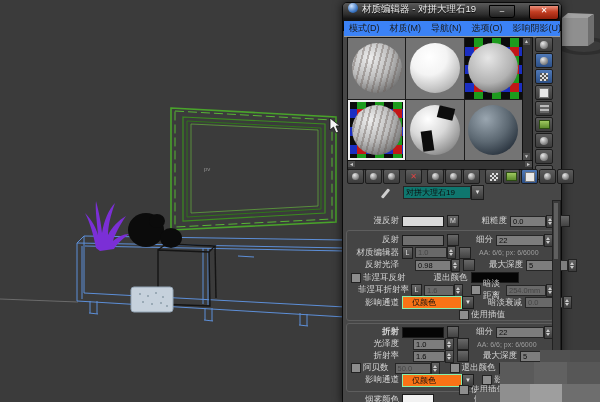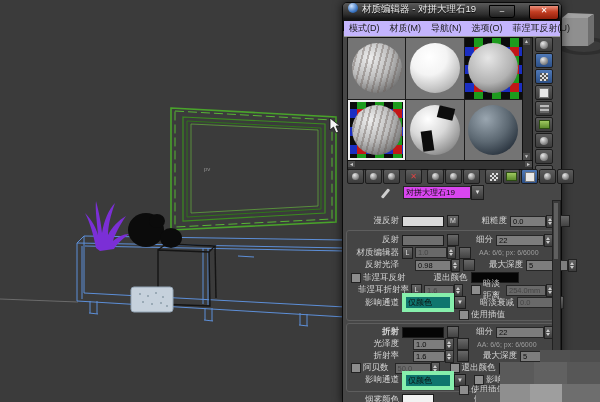--- a/index.html
+++ b/index.html
@@ -11,21 +11,21 @@
         border:1px solid #0a0a0a;border-radius:5px 5px 0 0;box-shadow:0 0 10px rgba(0,0,0,.65);}
   #titlebar{position:absolute;left:0;top:0;width:100%;height:28px;border-radius:4px 4px 0 0;
         background:linear-gradient(#5a5a5a,#2e2e2e 40%,#161616 55%,#000);display:flex;align-items:flex-start;}
   #appicon{width:10px;height:10px;border-radius:50%;margin:0 4px 0 5px;
         background:radial-gradient(circle at 35% 30%,#cfe4ff,#3f79c6 60%,#123c74);flex:none;}
   #wtitle{color:#eee;font-size:9.5px;white-space:nowrap;text-shadow:0 1px 1px #000;}
   .winbtn{position:absolute;top:2px;height:11px;border-radius:0 0 3px 3px;border:1px solid #000;
         color:#fff;font-size:8px;line-height:9px;text-align:center;}
   #btn-min{left:146px;width:24px;background:linear-gradient(#555,#222);}
   #btn-close{left:186px;width:28px;height:13px;background:linear-gradient(#e98f7b,#c33d22 45%,#8f1e0a);}
-  #menubar{position:absolute;left:1px;top:18px;width:calc(100% - 2px);height:15px;background:#c4b5fd;
+  #menubar{position:absolute;left:1px;top:18px;width:calc(100% - 2px);height:15px;background:#3b82f6;
         display:flex;align-items:center;border-bottom:1px solid #9a9a9a;}
   .menuitem{font-size:9px;color:#1a1a1a;padding:0 5px;white-space:nowrap;}
   
   #slots{position:absolute;left:4px;top:34px;width:174px;height:122px;background:#1c1c1c;
         display:grid;grid-template-columns:repeat(3,1fr);grid-template-rows:repeat(2,1fr);gap:1px;border:1px solid #101010;}
   .slot{position:relative;overflow:hidden;background:#747474;}
   .slot.checker{background:repeating-conic-gradient(#1d9b1d 0% 25%,#c21717 0% 50%,#1a2ec2 0% 75%,#0c0c0c 0% 100%);
         background-size:18px 18px;}
   .slot.selected{outline:2px solid #f2f2f2;outline-offset:-2px;}
   .sphere{position:absolute;left:50%;top:50%;width:50px;height:50px;margin:-25px 0 0 -25px;border-radius:50%;}
@@ -56,21 +56,21 @@
   .htb{width:15px;height:13px;background:linear-gradient(#5d5d5d,#3c3c3c);border:1px solid #1c1c1c;border-radius:2px;
        display:flex;align-items:center;justify-content:center;color:#d44;font-size:8px;flex:none;}
   .htb.on{background:linear-gradient(#4f79b8,#2c4f86);}
   .htb .dotball{width:7px;height:7px;}
   .sep{width:3px;flex:none;}
   
   #namerow{position:absolute;left:4px;top:182px;width:210px;height:15px;display:flex;align-items:center;}
   #picker{width:14px;height:13px;position:relative;flex:none;margin-left:34px;}
   #picker::before{content:"";position:absolute;left:3px;top:2px;width:3px;height:11px;background:#cfcfcf;
        transform:rotate(40deg);border-radius:1px;}
-  #matname{width:62px;height:11px;margin-left:8px;background:#d946ef;border:1px solid #262626;color:#0d0d0d;
+  #matname{width:62px;height:11px;margin-left:8px;background:#0f766e;border:1px solid #262626;color:#0d0d0d;
        font-size:8px;line-height:11px;padding:0 2px;overflow:hidden;white-space:nowrap;}
   #matarrow{width:11px;height:13px;background:linear-gradient(#666,#3a3a3a);border:1px solid #1c1c1c;color:#ddd;
        font-size:6px;line-height:13px;text-align:center;}
   #classbtn{width:70px;height:13px;margin-left:6px;background:linear-gradient(#5d5d5d,#3c3c3c);border:1px solid #1c1c1c;
        border-radius:2px;color:#ddd;font-size:8.5px;line-height:13px;text-align:center;}
   
   #rollout{position:absolute;left:3px;top:199px;width:206px;height:11px;border-radius:3px;
        background:linear-gradient(#616161,#3f3f3f);border:1px solid #2a2a2a;color:#e8e8e8;
        font-size:9px;font-weight:bold;text-align:center;line-height:11px;}
   #rollout .minus{position:absolute;left:3px;top:2px;width:7px;height:7px;border:1px solid #222;background:#585858;
@@ -84,22 +84,22 @@
   .spin{width:7px;height:11px;background:linear-gradient(#666,#3d3d3d);border:1px solid #222;position:relative;flex:none;}
   .spin::before,.spin::after{content:"";position:absolute;left:1px;border-left:2px solid transparent;border-right:2px solid transparent;}
   .spin::before{top:2px;border-bottom:3px solid #ccc;}
   .spin::after{bottom:2px;border-top:3px solid #ccc;}
   .mapbtn{width:10px;height:10px;background:linear-gradient(#686868,#424242);border:1px solid #1f1f1f;color:#ddd;
        font-size:7px;line-height:10px;text-align:center;flex:none;}
   .chk{width:8px;height:8px;background:#8d8d8d;border:1px solid #222;flex:none;margin-right:2px;}
   .swatch{height:9px;border:1px solid #1c1c1c;flex:none;}
   .lockbtn{width:9px;height:10px;background:linear-gradient(#686868,#424242);border:1px solid #1f1f1f;color:#ddd;
        font-size:7px;line-height:10px;text-align:center;flex:none;}
-  .ddown{height:11px;background:#0f766e;border:4px solid #86efac;color:#0d0d0d;font-size:8px;line-height:11px;
-       padding:0 2px;flex:none;}
+  .ddown{height:11px;background:#f97316;border:1px solid #86efac;color:#0d0d0d;font-size:8px;line-height:11px;
+       padding:0 9px;flex:none;}
   .ddarr{width:10px;height:11px;background:linear-gradient(#666,#3a3a3a);border:1px solid #1c1c1c;color:#ddd;
        font-size:6px;line-height:11px;text-align:center;flex:none;}
   .groupbox{position:absolute;left:3px;width:206px;border:1px solid #5e5e5e;border-radius:3px;background:rgba(0,0,0,0.04);}
   .aainfo{font-size:7px;color:#9f9f9f;white-space:nowrap;}
   #paramscroll{position:absolute;left:209px;top:197px;width:7px;height:201px;background:#3a3a3a;border:1px solid #222;}
   #paramscroll .thumb{position:absolute;left:1px;top:2px;width:4px;height:56px;background:#5f5f5f;}
   
   .mblock{position:absolute;}
 </style>
 </head>
@@ -188,21 +188,21 @@
       <div id="appicon"></div>
       <div id="wtitle">材质编辑器 - 对拼大理石19</div>
       <div id="btn-min" class="winbtn">–</div>
       <div id="btn-close" class="winbtn">✕</div>
     </div>
     <div id="menubar">
       <span class="menuitem">模式(D)</span>
       <span class="menuitem">材质(M)</span>
       <span class="menuitem">导航(N)</span>
       <span class="menuitem">选项(O)</span>
-      <span class="menuitem">菲涅耳反射(U)</span>
+      <span class="menuitem">影响阴影(U)</span>
     </div>
 
     <div id="slots">
       <div class="slot">
           <div class="sphere sph-marble"></div>
         </div>
       <div class="slot">
           <div class="sphere sph-white"></div>
         </div>
       <div class="slot checker">

